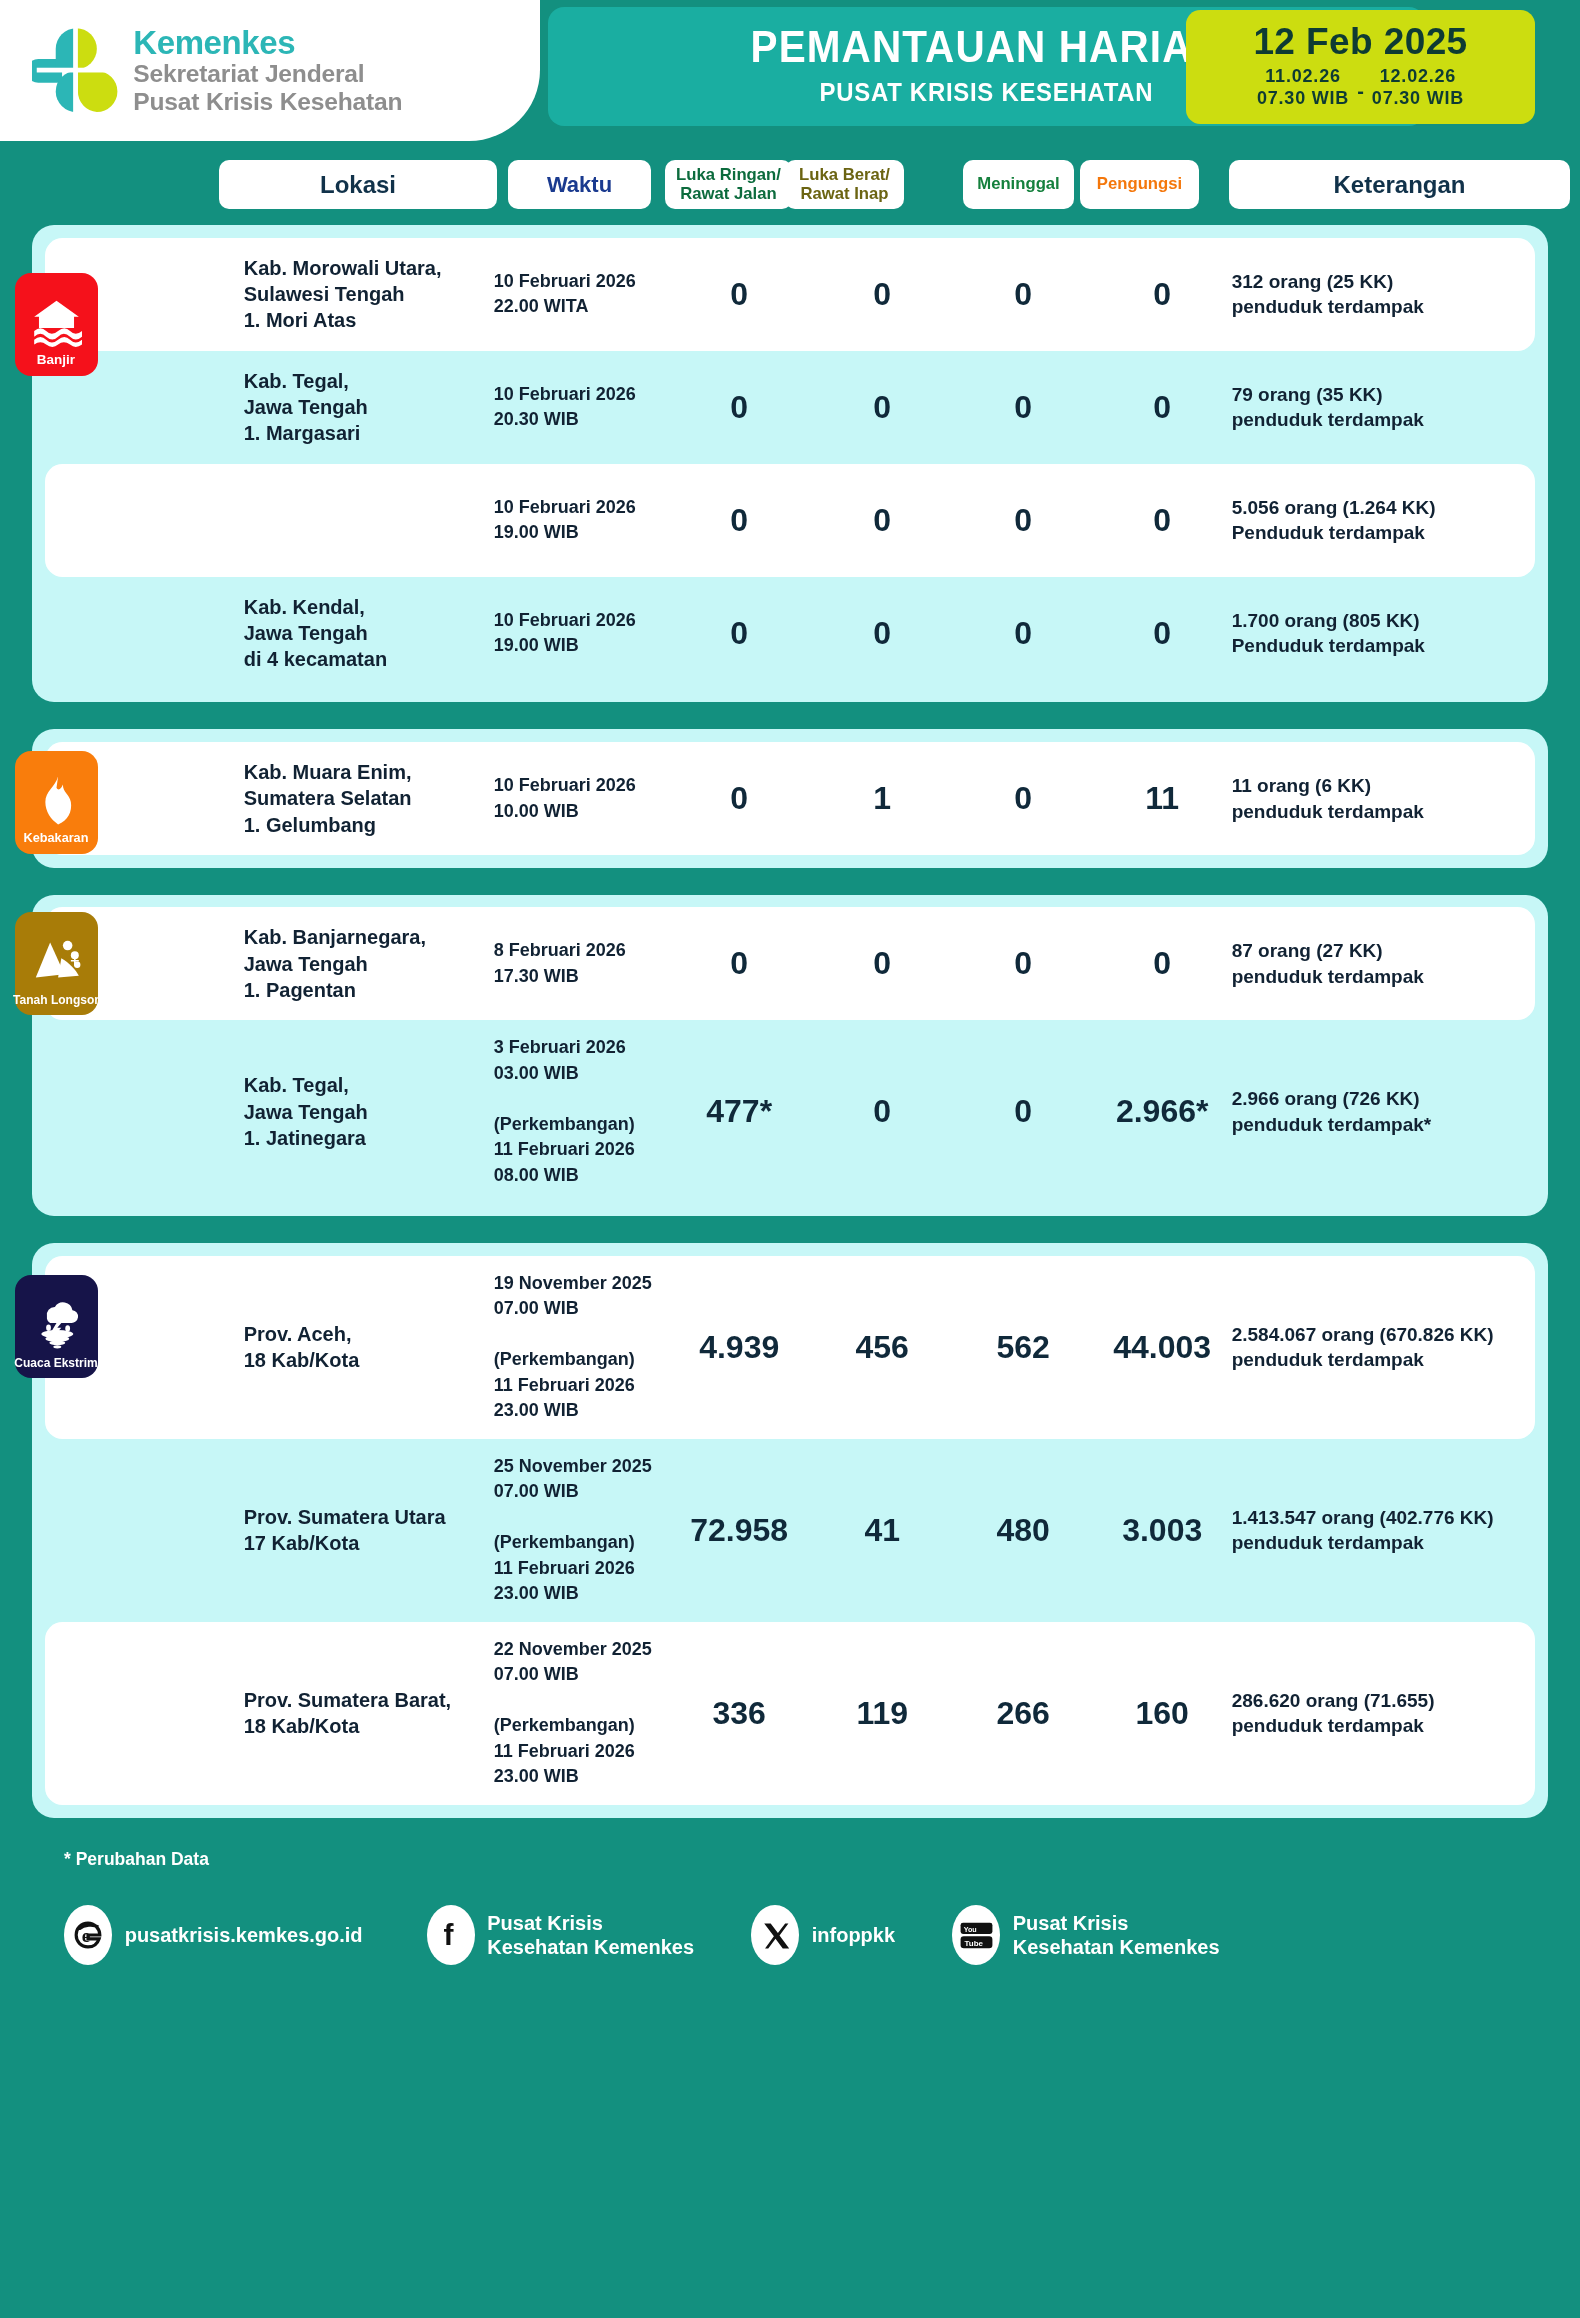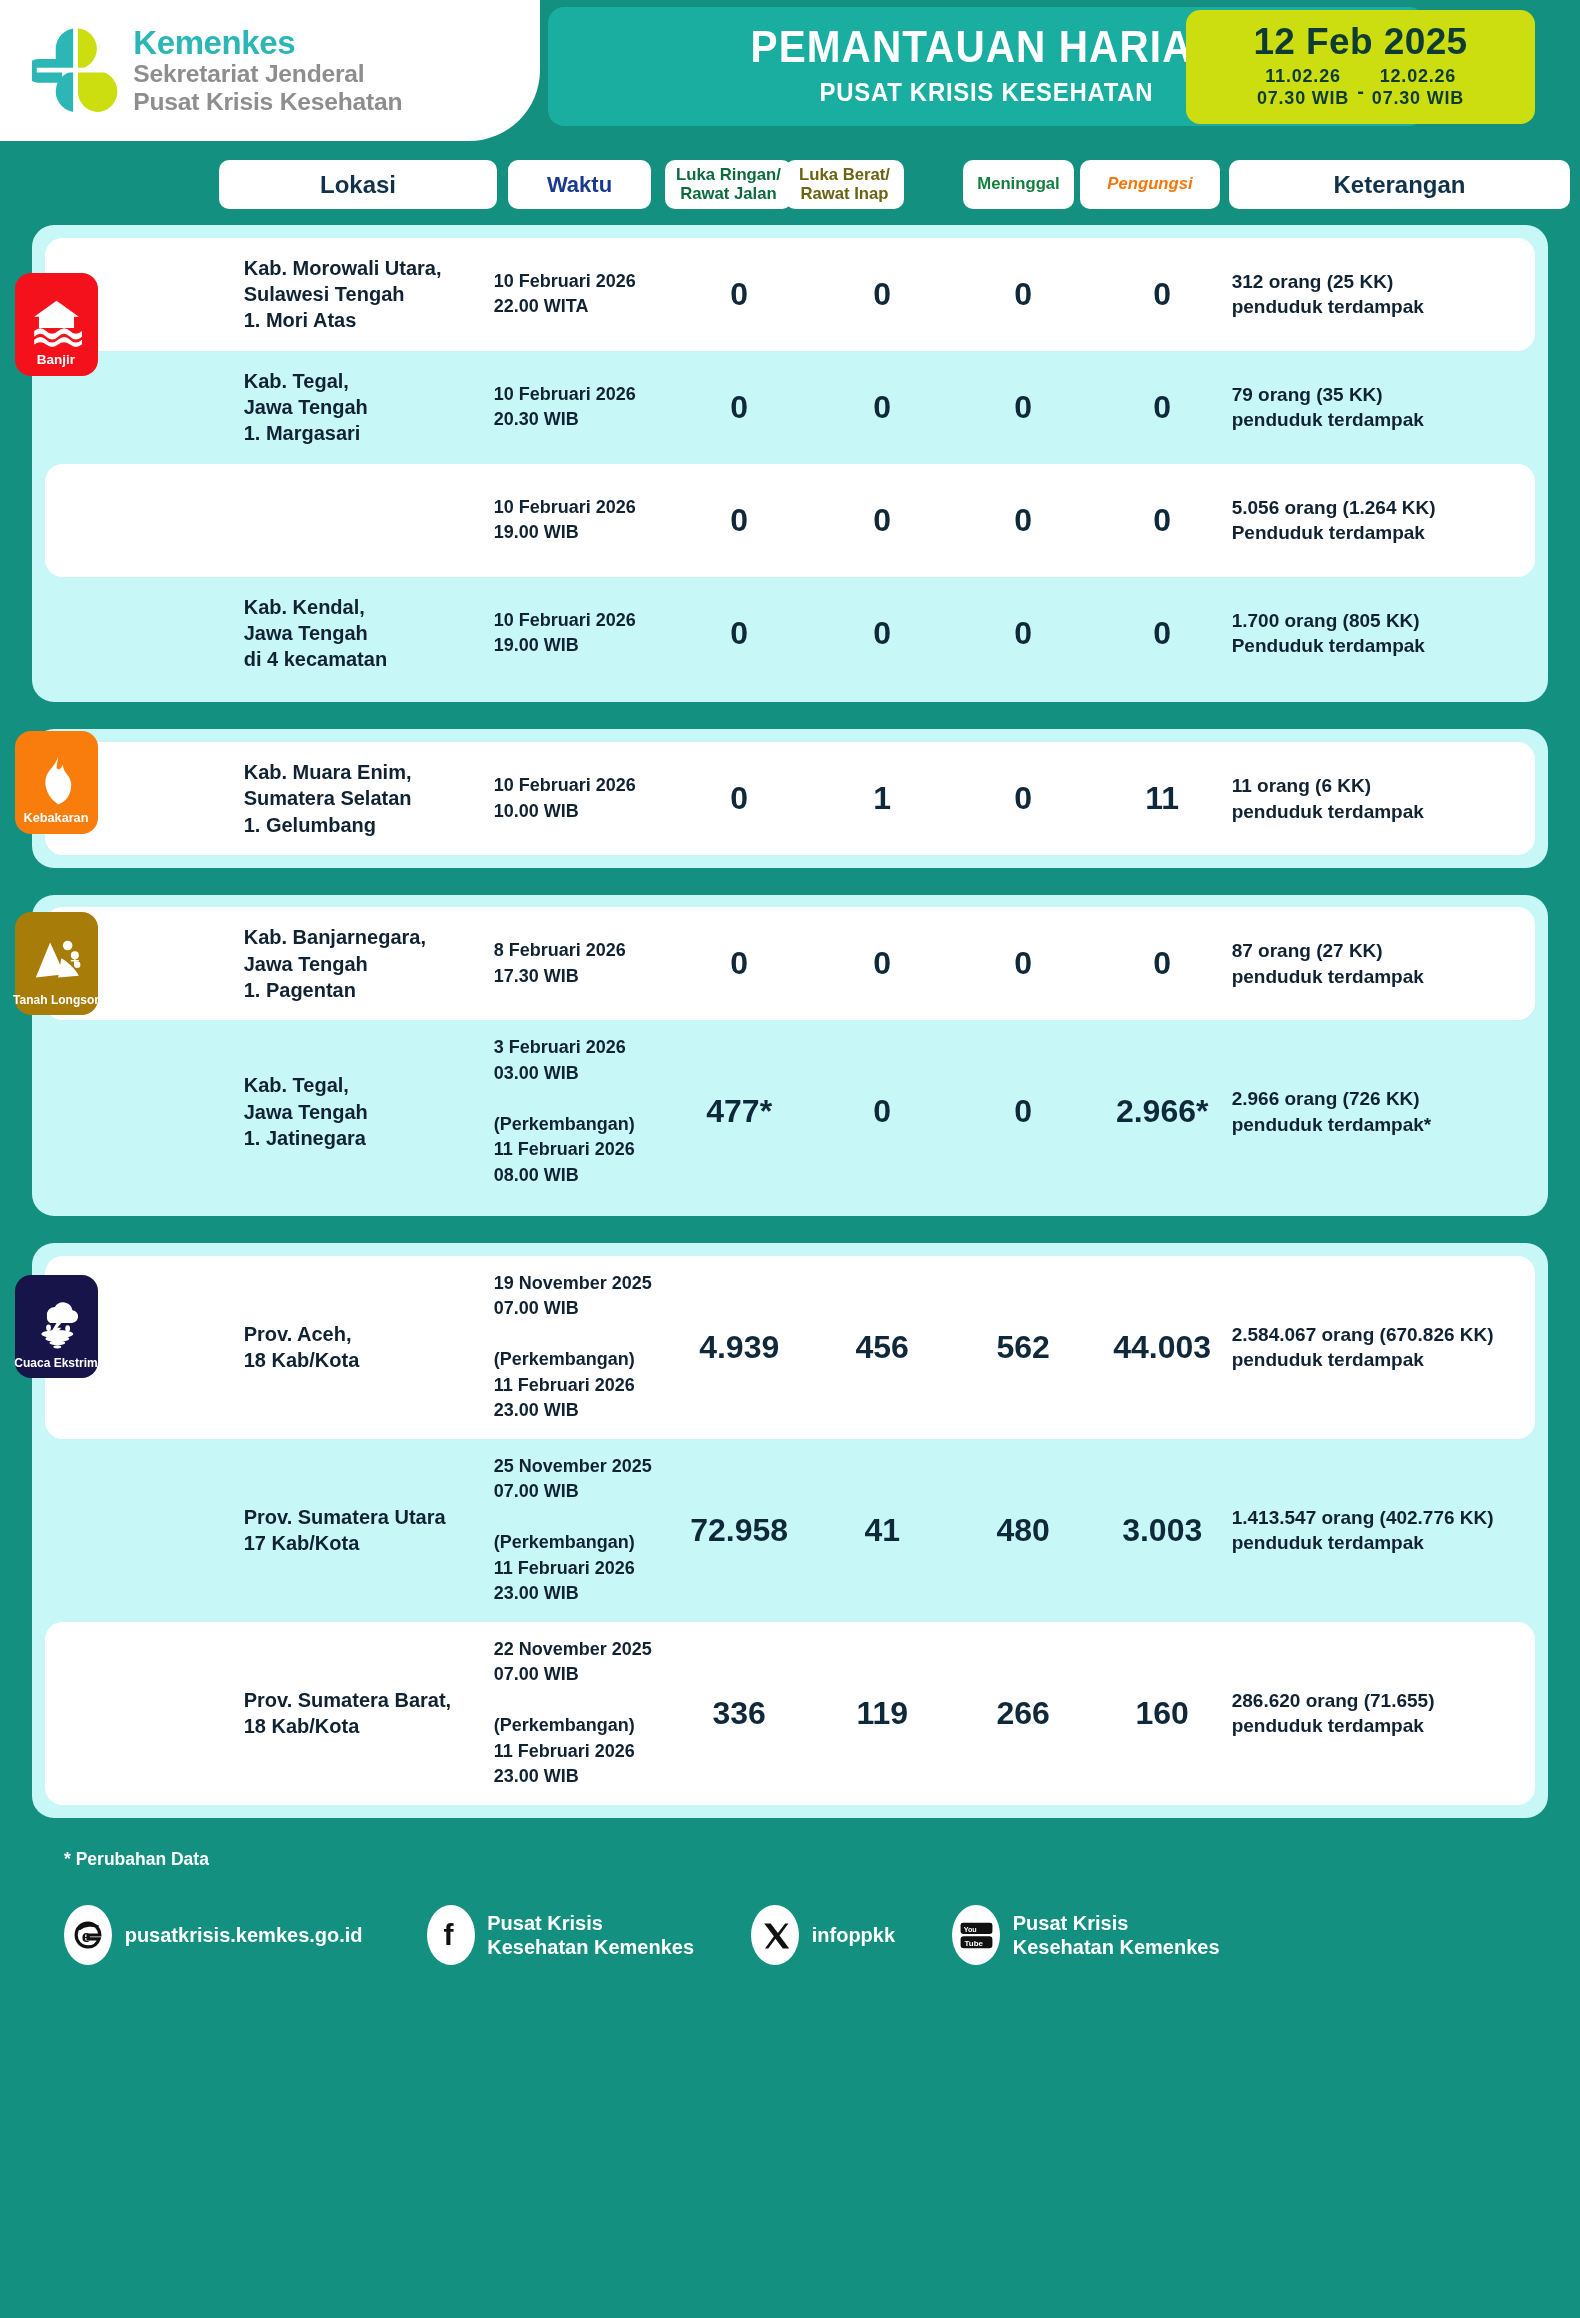--- a/index.html
+++ b/index.html
@@ -67,21 +67,21 @@
     position: absolute; top: 0; height: 49px;
     background: #ffffff; border-radius: 10px;
     display: flex; align-items: center; justify-content: center;
     text-align: center; line-height: 1.08; margin-left: 32px;
   }
   .ch-lokasi    { left: 187px;  width: 278px; font-size: 24px; font-weight: 800; color: #11324a; }
   .ch-waktu     { left: 476px;  width: 143px; font-size: 22px; font-weight: 800; color: #1a3a8f; }
   .ch-lringan   { left: 633px;  width: 127px; font-size: 16.7px; font-weight: 800; color: #0c6b3d; }
   .ch-lberat    { left: 753px;  width: 119px; font-size: 16.7px; font-weight: 800; color: #6b6412; }
   .ch-meninggal { left: 931px; width: 111px; font-size: 16.7px; font-weight: 800; color: #15803d; }
-  .ch-pengungsi { left: 1048px; width: 140px; font-size: 16.7px; font-weight: 800; color: #f4770b; font-style: italic; }
+  .ch-pengungsi { left: 1048px; width: 119px; font-size: 16.7px; font-weight: 800; color: #f4770b; }
   .ch-ket       { left: 1197px; width: 341px; font-size: 24px; font-weight: 800; color: #11324a; }
 
   
   .blocks { padding: 0 32px; margin-top: 8px; }
   .block {
     position: relative;
     background: #c7f7f7;
     border-radius: 22px;
     margin-bottom: 27px;
     padding: 12.7px;
@@ -253,21 +253,21 @@
 19.00 WIB</div>
         <div class="cell c-num c-n1">0</div>
         <div class="cell c-num c-n2">0</div>
         <div class="cell c-num c-n3">0</div>
         <div class="cell c-num c-n4">0</div>
         <div class="cell c-ket" style="white-space:pre-line">1.700 orang (805 KK)
 Penduduk terdampak</div>
       </div>
     </div>
     <div class="block">
-      <div class="badge" style="background: rgb(249, 125, 12); top: 2px;">
+      <div class="badge" style="background: rgb(249, 125, 12); top: 22px;">
         <span class="badge-icon"><svg width="51" height="51" viewBox="0 0 64 64">
             <path d="M34 2 C30 16 18 20 18 34 C18 46 25 56 34 62 C46 58 52 46 50 34 C48 24 40 22 40 12 C38 18 34 20 32 16 Z" fill="#fff"></path>
             <path d="M28 24 C22 32 22 42 28 50 C22 44 18 36 22 28 Z" fill="#fff"></path>
           </svg></span>
         <span class="badge-label" style="font-size:12.7px">Kebakaran</span>
       </div>
       <div class="row white">
         <div class="cell c-lokasi" style="white-space:pre-line">Kab. Muara Enim,
 Sumatera Selatan
 1. Gelumbang</div>

